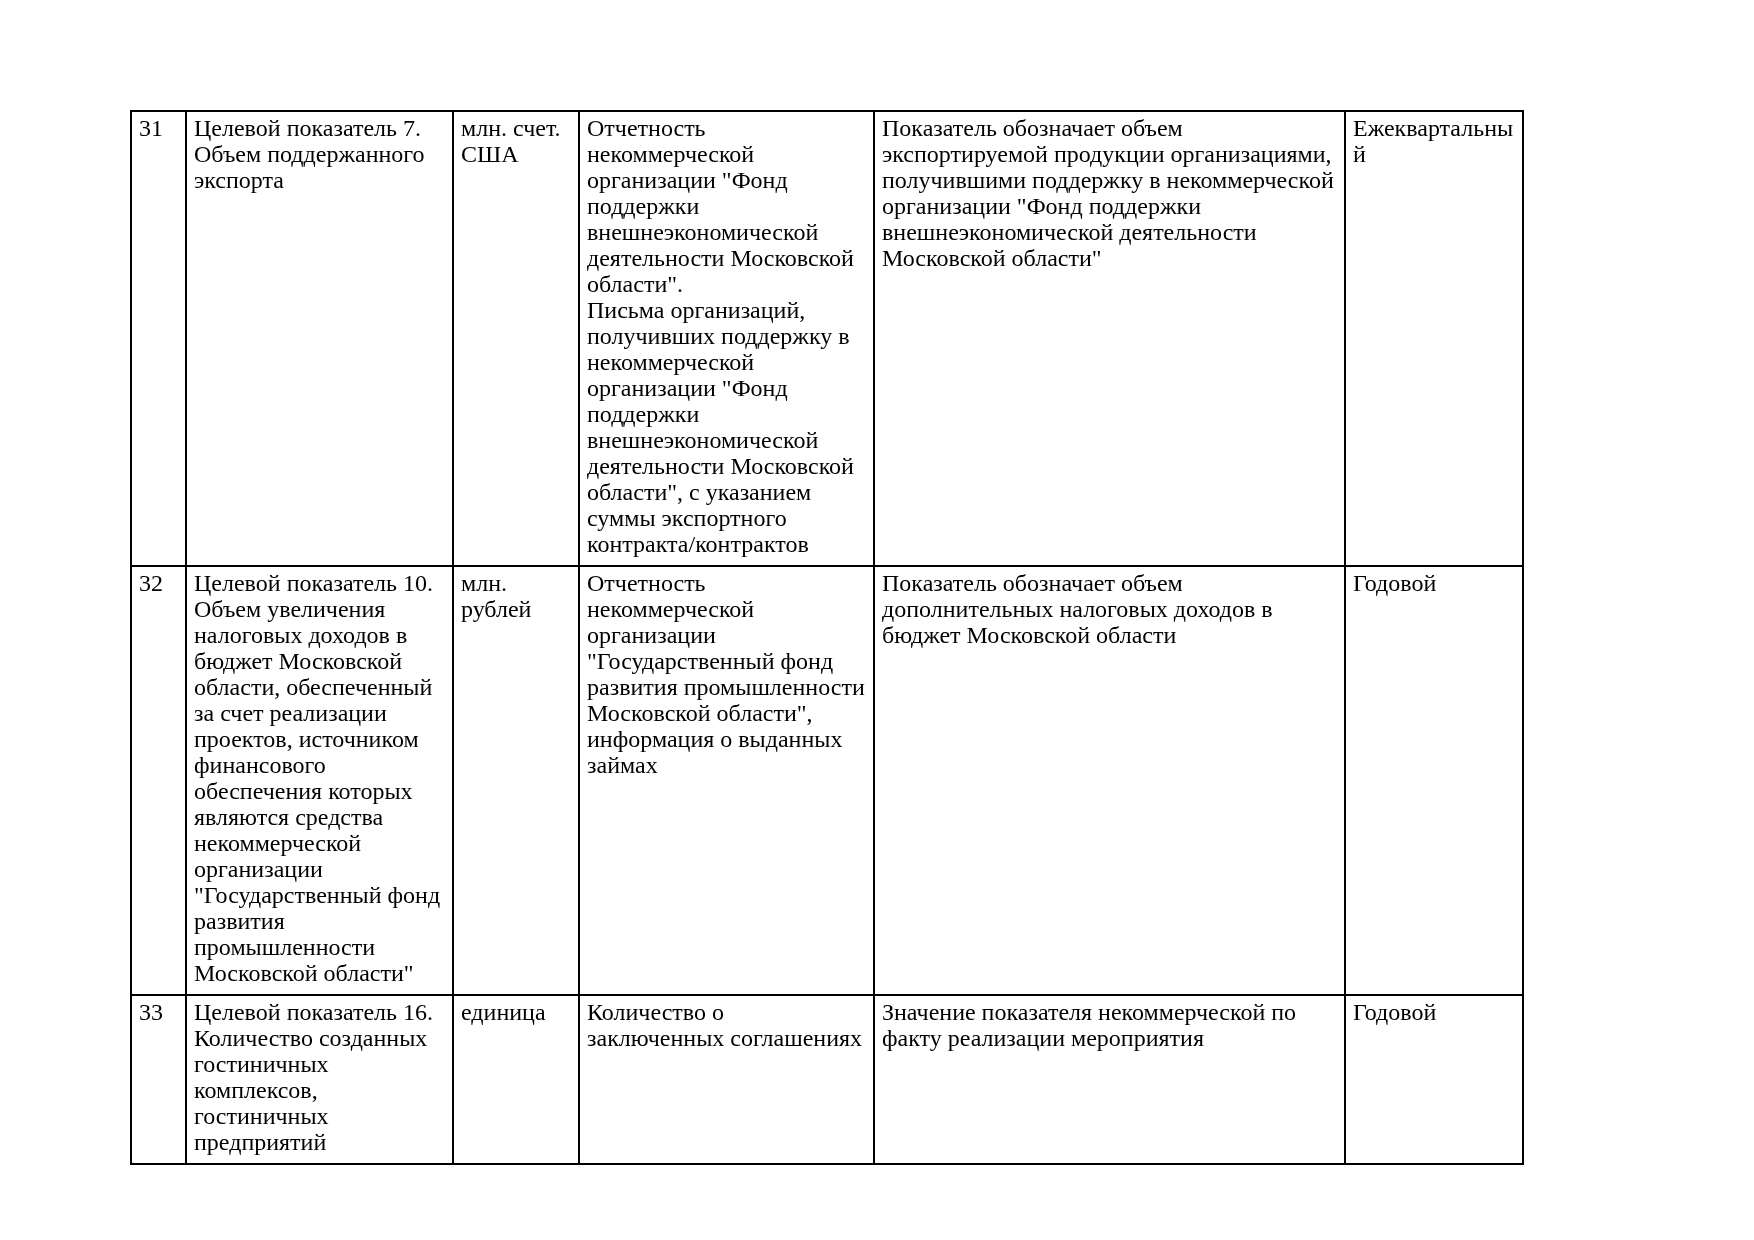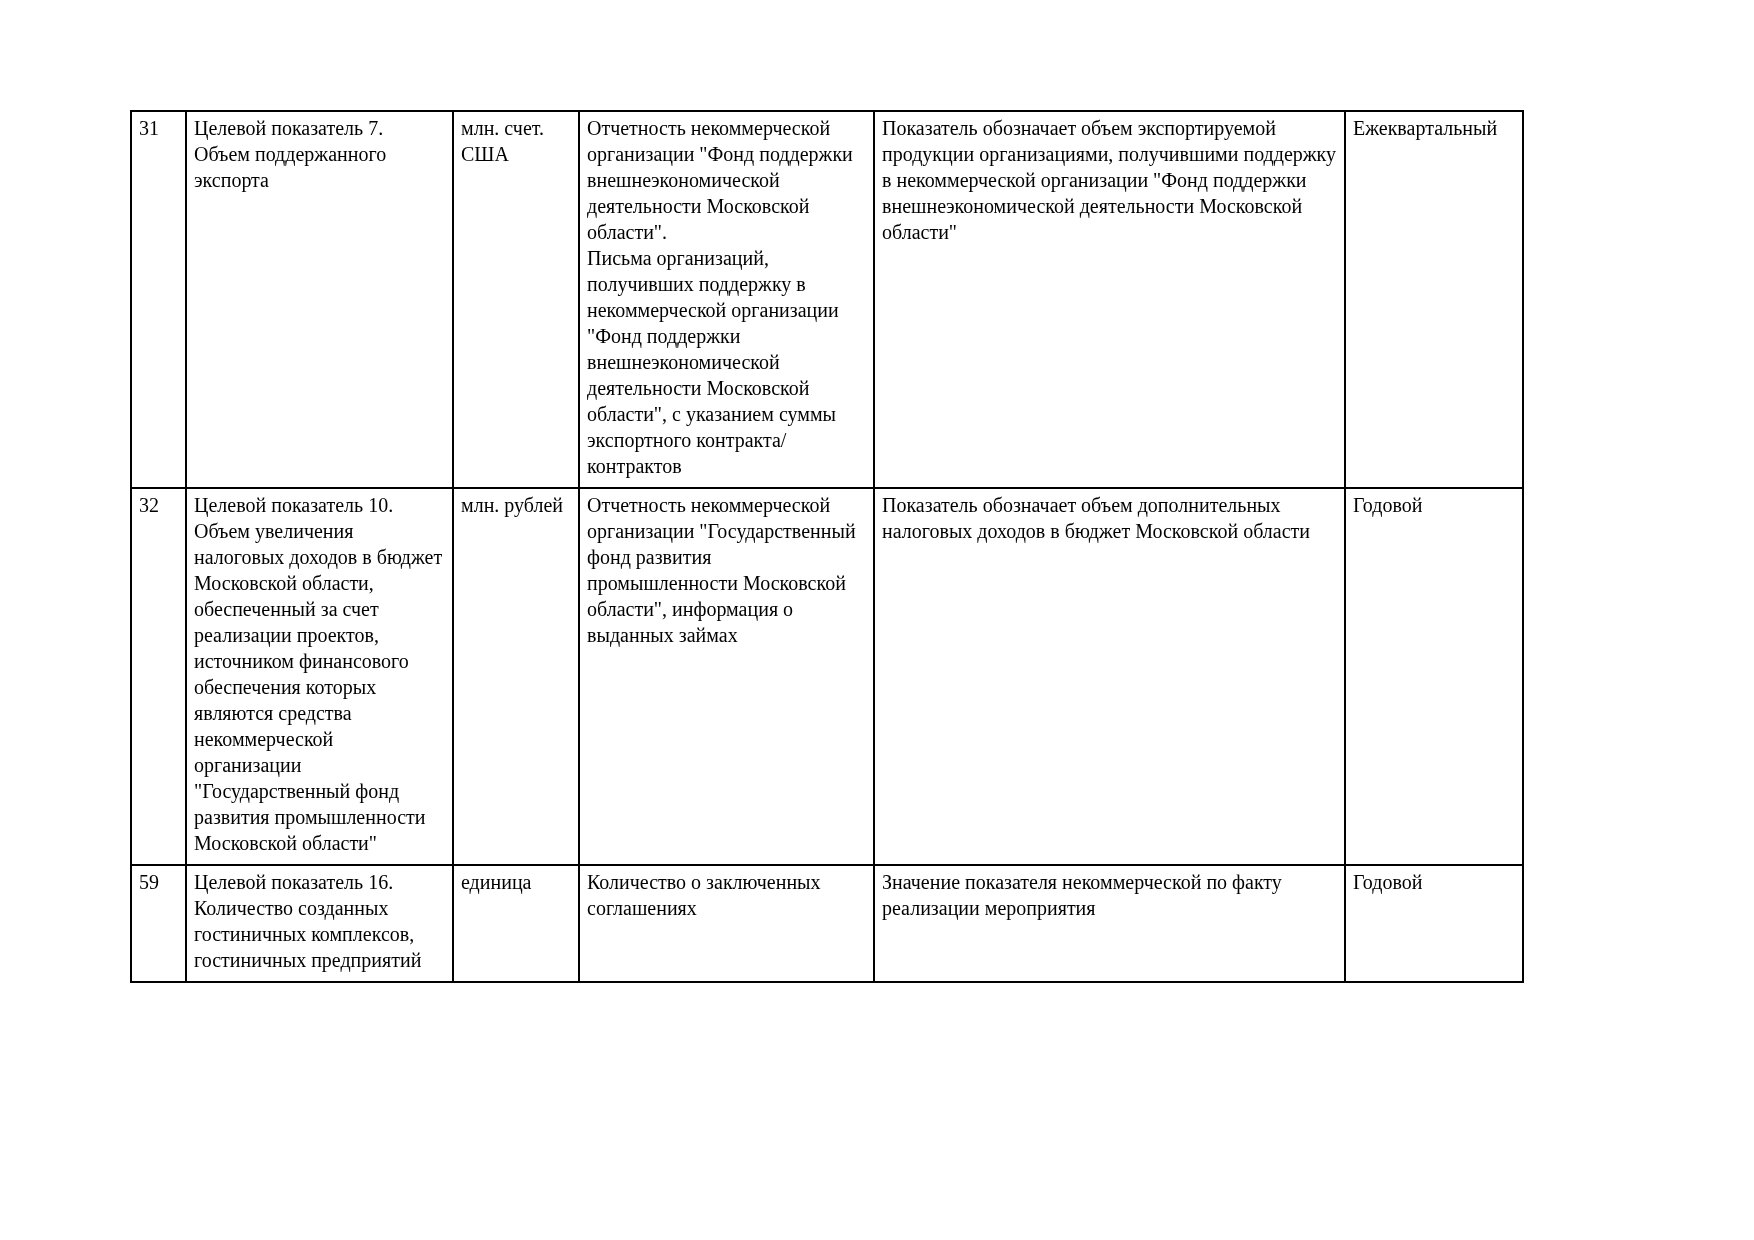--- a/index.html
+++ b/index.html
@@ -19,21 +19,21 @@
     left: 130px;
     top: 110px;
     width: 1392px;
     border-collapse: collapse;
     table-layout: fixed;
   }
   .doc-table td {
     border: 2px solid #000000;
     vertical-align: top;
     padding: 3px 7px 8px 7px;
-    font-size: 20px;
+    font-size: 24px;
     line-height: 26px;
     white-space: pre-line;
     overflow-wrap: break-word;
   }
   col.c-num   { width: 55px;  }
   col.c-name  { width: 267px; }
   col.c-unit  { width: 126px; }
   col.c-src   { width: 295px; }
   col.c-desc  { width: 471px; }
   col.c-per   { width: 178px; }
@@ -64,21 +64,21 @@
       <tr>
         <td>32</td>
         <td>Целевой показатель 10.
 Объем увеличения налоговых доходов в бюджет Московской области, обеспеченный за счет реализации проектов, источником финансового обеспечения которых являются средства некоммерческой организации "Государственный фонд развития промышленности Московской области"</td>
         <td>млн. рублей</td>
         <td>Отчетность некоммерческой организации "Государственный фонд развития промышленности Московской области", информация о выданных займах</td>
         <td>Показатель обозначает объем дополнительных налоговых доходов в бюджет Московской области</td>
         <td>Годовой</td>
       </tr>
       <tr>
-        <td>59</td>
+        <td>33</td>
         <td>Целевой показатель 16.
 Количество созданных гостиничных комплексов, гостиничных предприятий</td>
         <td>единица</td>
         <td>Количество о заключенных соглашениях</td>
         <td>Значение показателя некоммерческой по факту реализации мероприятия</td>
         <td>Годовой</td>
       </tr>
     </tbody>
 </table>
 

